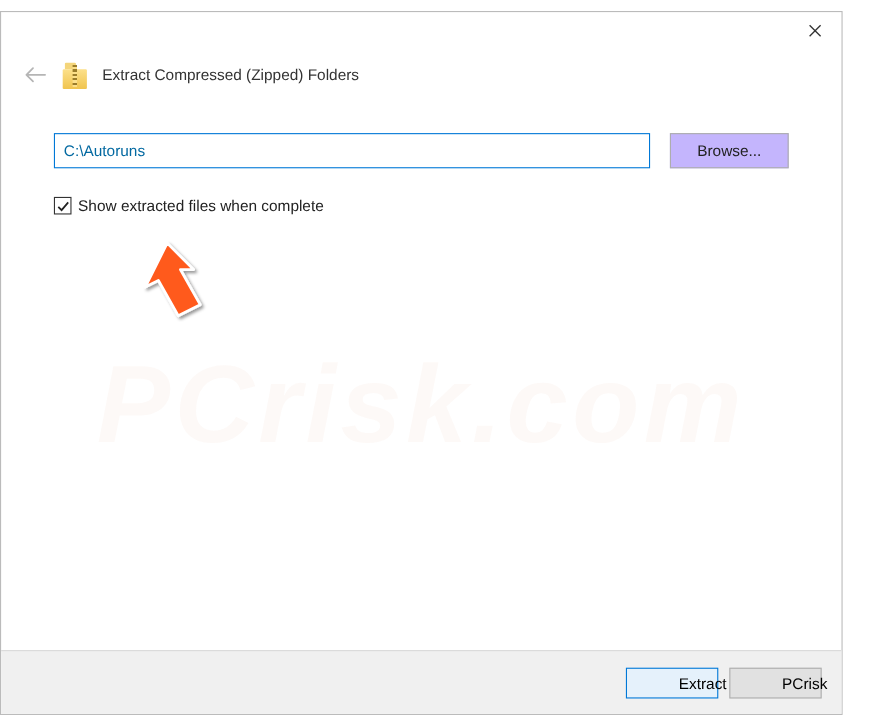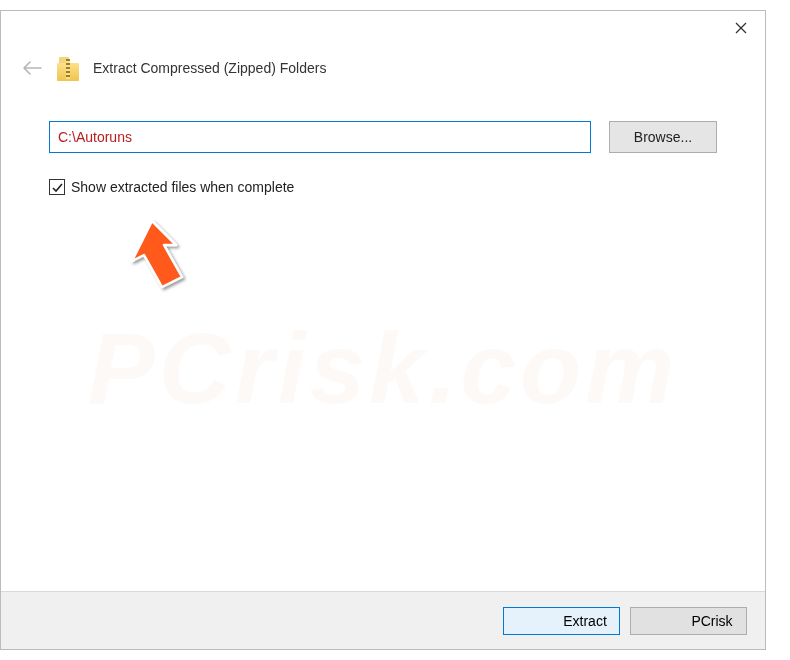--- a/index.html
+++ b/index.html
@@ -111,27 +111,27 @@
       align-items: stretch;
       gap: 18px;
       margin-bottom: 26px;
     }
     .path-input {
       flex: 1;
       height: 32px;
       border: 1px solid #0078d7;
       padding: 0 8px;
       font-size: 14px;
-      color: #b91c1c;
+      color: #0369a1;
       outline: none;
     }
     .browse-btn {
       width: 108px;
       height: 32px;
-      background: #e5e5e5;
+      background: #c4b5fd;
       border: 1px solid #adadad;
       font-size: 14px;
       color: #222;
       cursor: pointer;
     }
     .checkbox-row {
       display: flex;
       align-items: center;
       gap: 6px;
     }
@@ -160,21 +160,21 @@
       height: 58px;
       background: #f0f0f0;
       border-top: 1px solid #d9d9d9;
       display: flex;
       align-items: center;
       justify-content: flex-end;
       padding-right: 18px;
       gap: 10px;
     }
     .footer button {
-      width: 117px;
+      width: 84px;
       height: 28px;
       font-size: 14px;
       border: 1px solid #adadad;
       background: #e1e1e1;
       cursor: pointer;
       padding-left: 47px;
     }
     .footer .extract-btn {
       border: 1px solid #0078d7;
       background: #e5f1fb;

